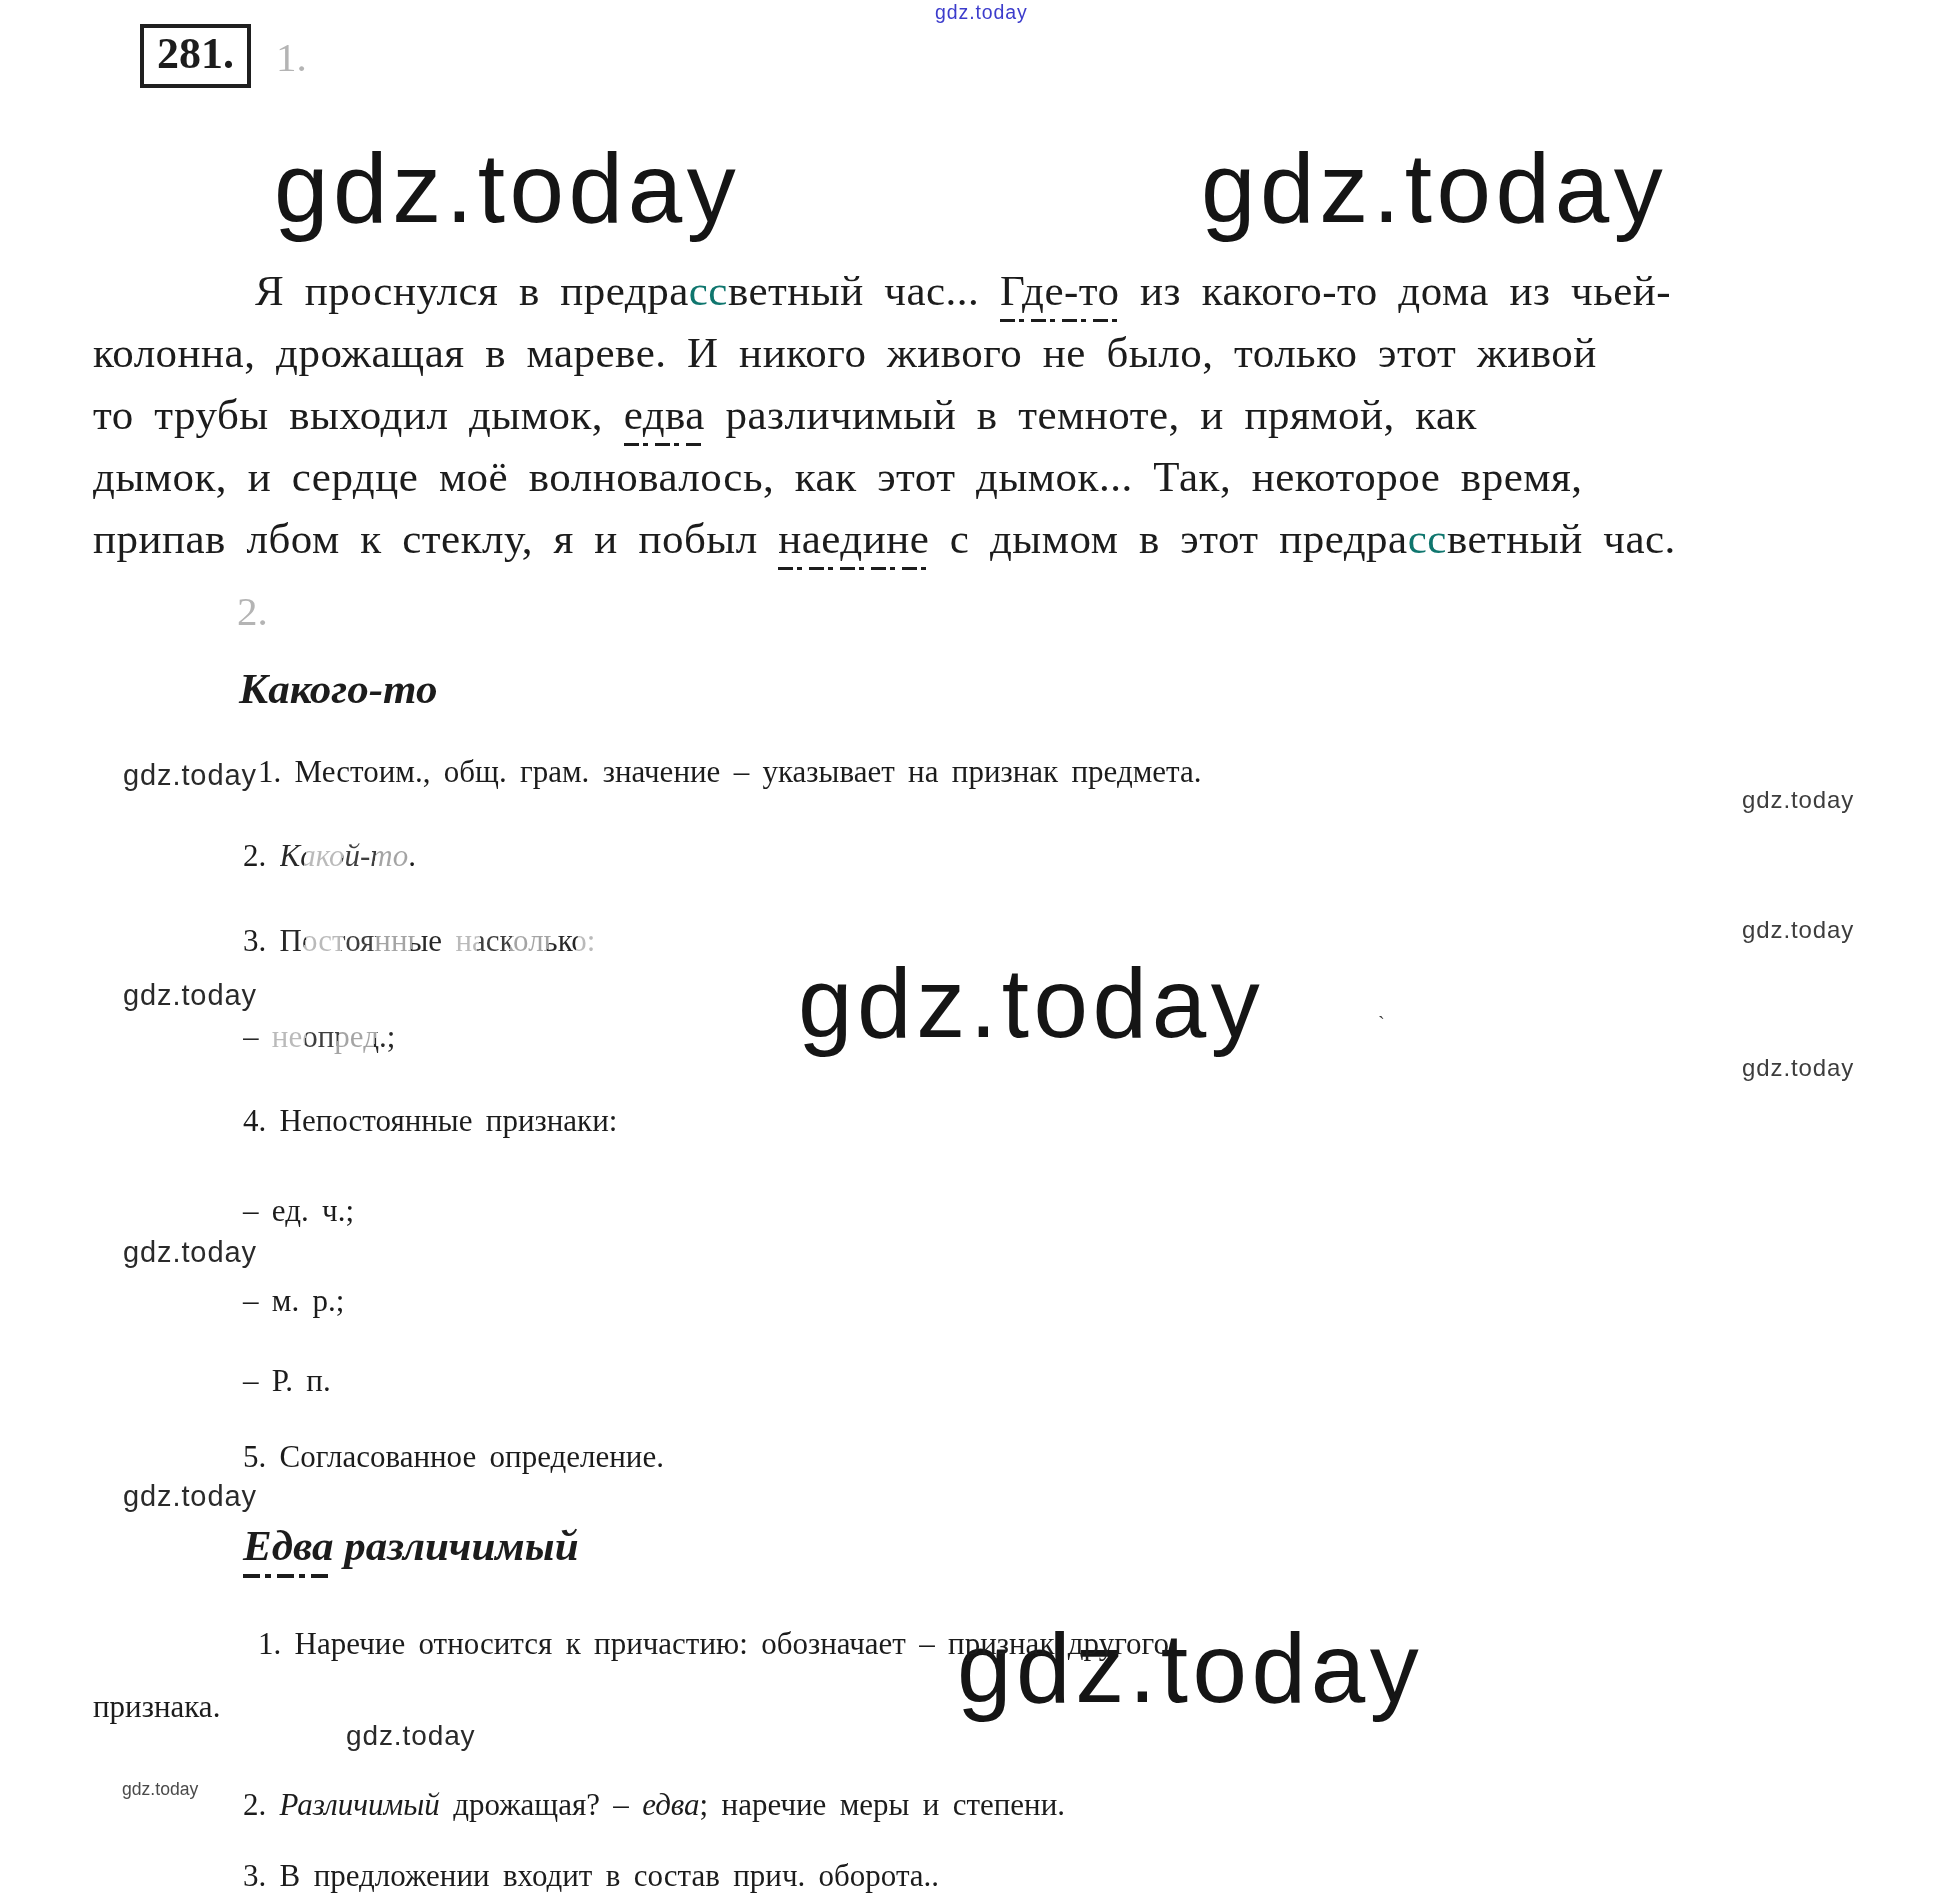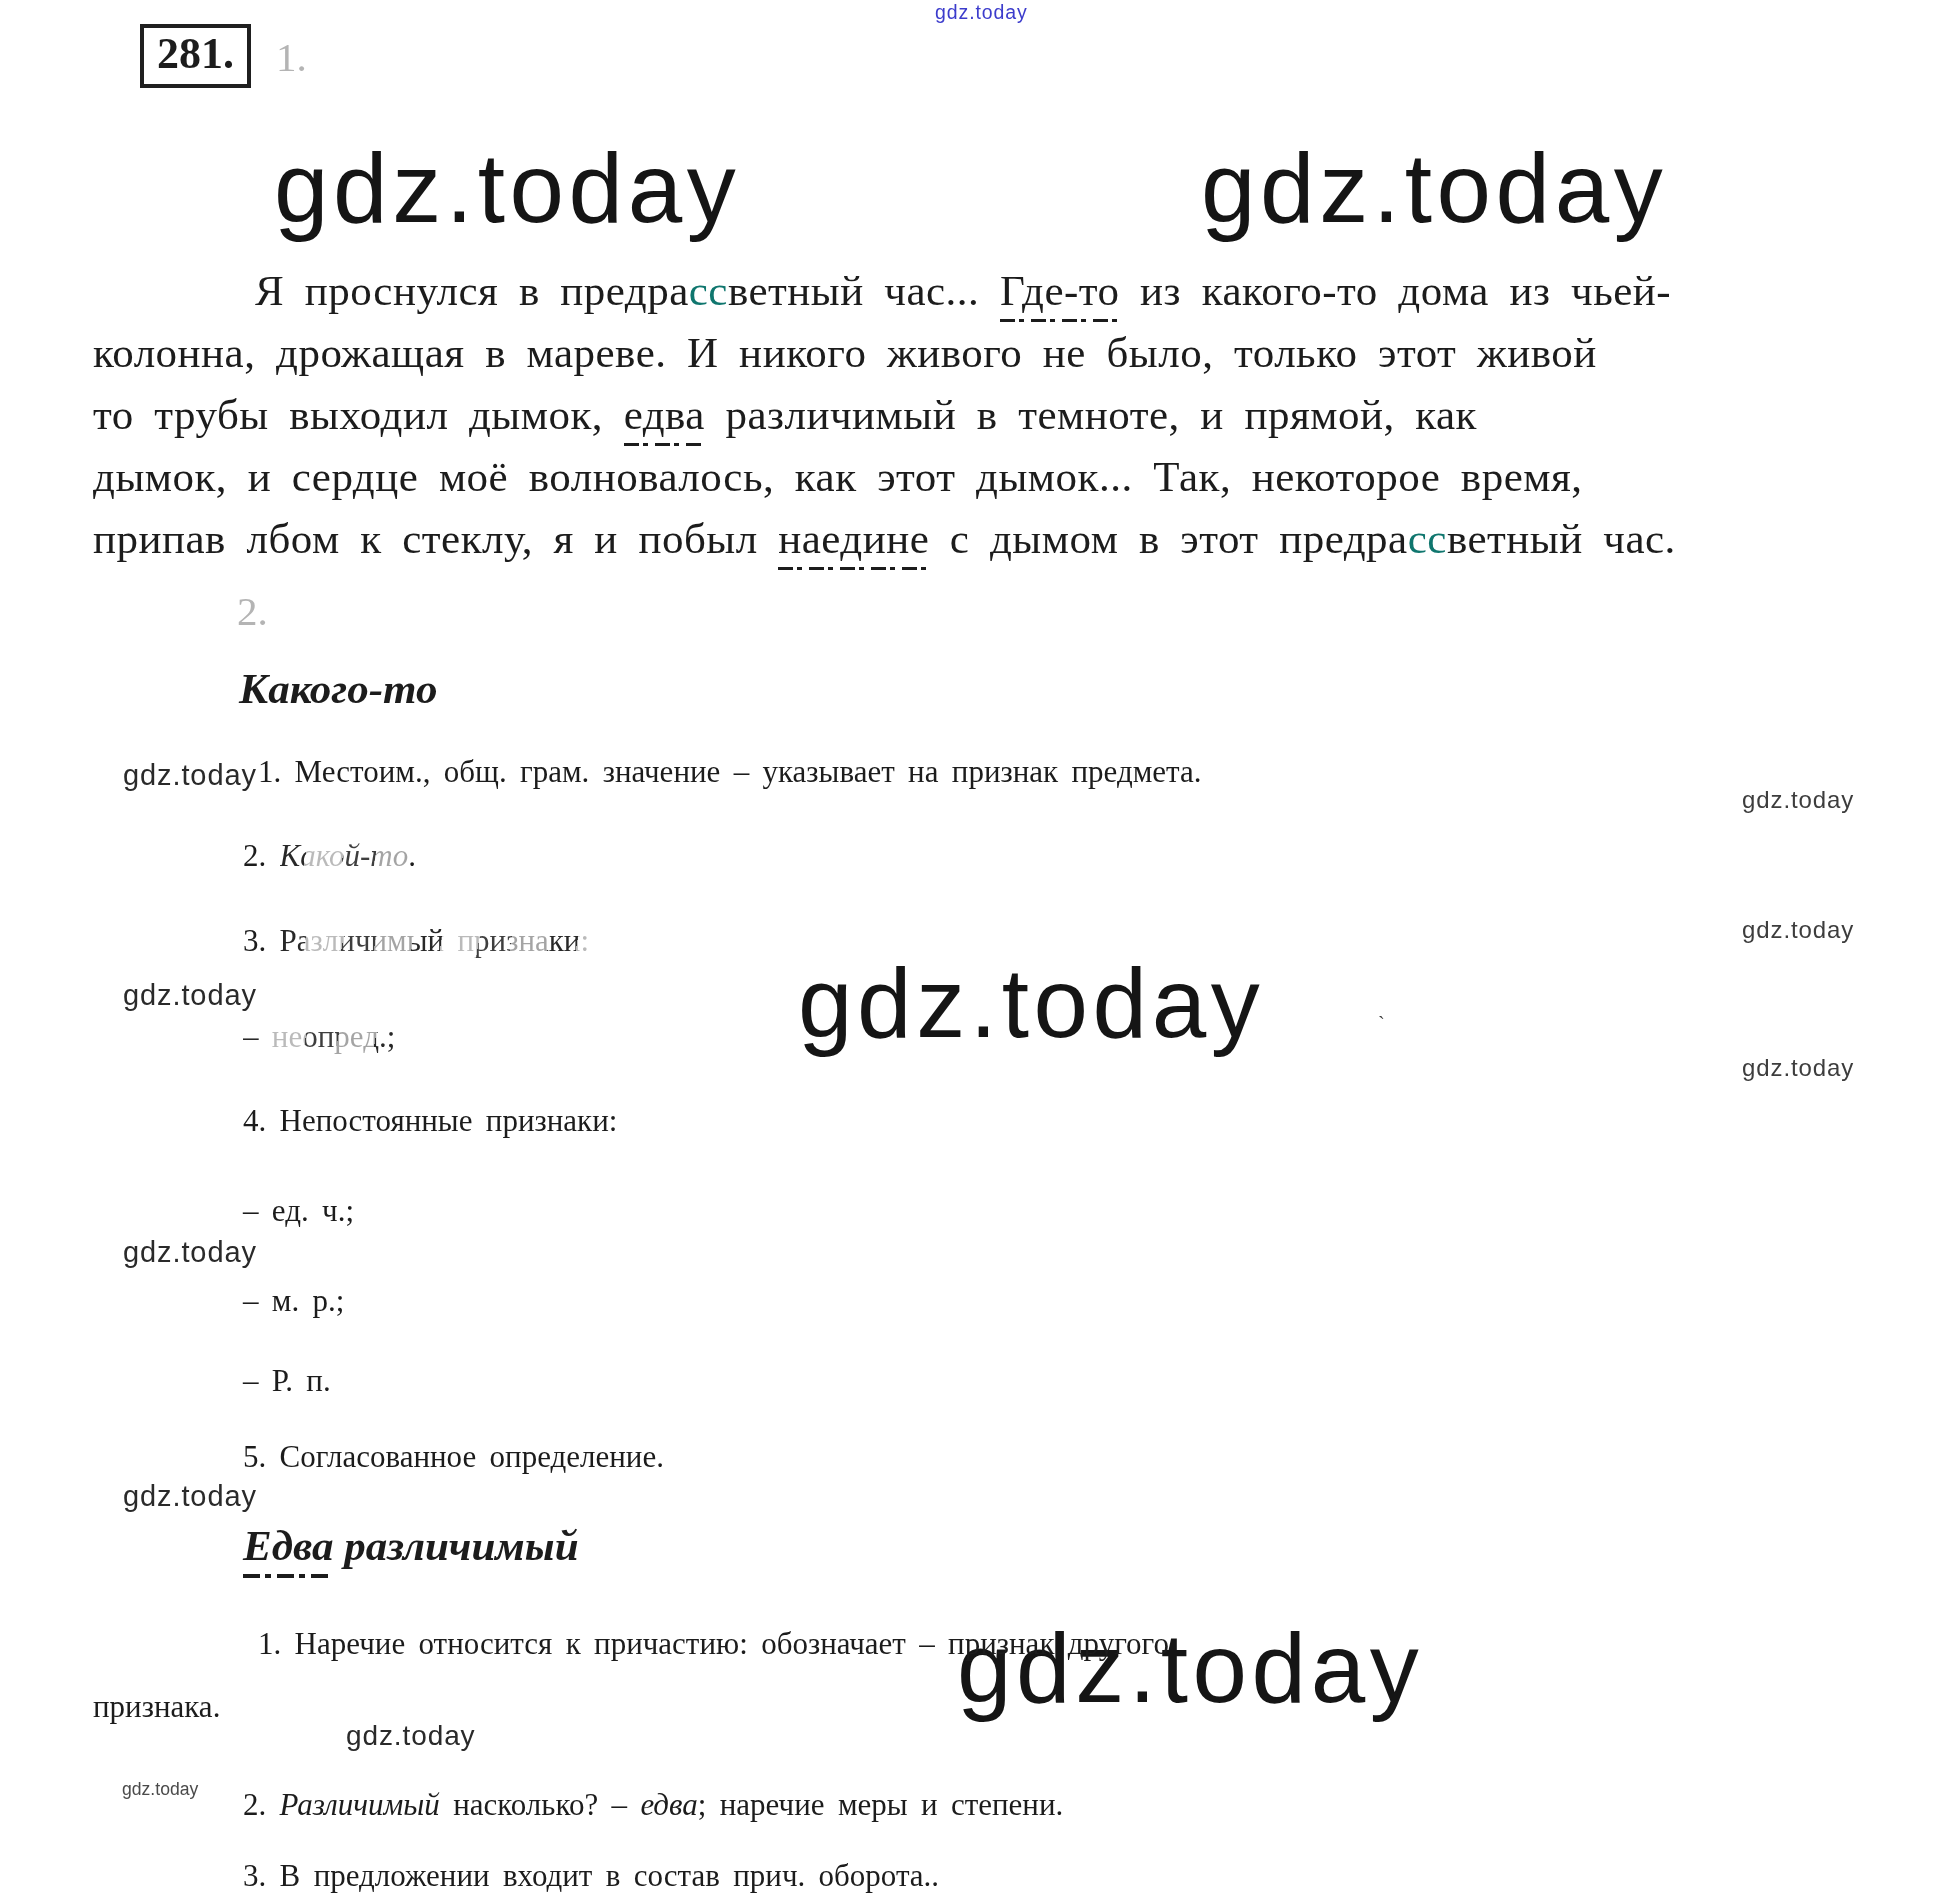--- a/index.html
+++ b/index.html
@@ -91,21 +91,21 @@
   <div class="abs part-label" style="left:237px;top:587px;">2.</div>
 
   <div class="abs heading" style="left:239px;top:664px;">Какого-то</div>
 
   <div class="abs wm-sm" style="left:123px;top:761px;">gdz.today</div>
   <div class="abs item" style="left:258px;top:753px;">1. Местоим., общ. грам. значение – указывает на признак предмета.</div>
   <div class="abs wm-xs" style="left:1742px;top:788px;">gdz.today</div>
 
   <div class="abs item" style="left:243px;top:837px;"><span>2. </span><span class="it faded">Какой-то</span><span>.</span></div>
 
-  <div class="abs item" style="left:243px;top:922px;"><span>3. </span><span class="faded">Различимый признаки:</span></div>
+  <div class="abs item" style="left:243px;top:922px;"><span>3. </span><span class="faded">Постоянные насколько:</span></div>
   <div class="abs wm-xs" style="left:1742px;top:918px;">gdz.today</div>
 
   <div class="abs wm-sm" style="left:123px;top:981px;">gdz.today</div>
   <div class="abs wm-big" style="left:798px;top:954px;">gdz.today</div>
   <div class="abs item faded" style="left:243px;top:1018px;">– неопред.;</div>
   <div class="abs stray" style="left:1378px;top:1013px;">ˋ</div>
   <div class="abs wm-xs" style="left:1742px;top:1056px;">gdz.today</div>
 
   <div class="abs item" style="left:243px;top:1102px;">4. Непостоянные признаки:</div>
 
@@ -118,18 +118,18 @@
   <div class="abs wm-sm" style="left:123px;top:1482px;">gdz.today</div>
 
   <div class="abs heading" style="left:243px;top:1521px;"><span class="udash-bold">Едва</span><span> различимый</span></div>
 
   <div class="abs item" style="left:258px;top:1625px;">1. Наречие относится к причастию: обозначает – признак другого</div>
   <div class="abs item" style="left:93px;top:1688px;">признака.</div>
   <div class="abs wm-sm" style="left:346px;top:1722px;font-size:28px;">gdz.today</div>
   <div class="abs wm-big" style="left:957px;top:1619px;">gdz.today</div>
 
   <div class="abs wm-xxs" style="left:122px;top:1781px;">gdz.today</div>
-  <div class="abs item" style="left:243px;top:1786px;"><span>2. </span><span class="it">Различимый</span><span> насколько? – </span><span class="it">едва</span><span>; наречие меры и степени.</span></div>
+  <div class="abs item" style="left:243px;top:1786px;"><span>2. </span><span class="it">Различимый</span><span> дрожащая? – </span><span class="it">едва</span><span>; наречие меры и степени.</span></div>
 
   <div class="abs item" style="left:243px;top:1857px;">3. В предложении входит в состав прич. оборота..</div>
 
 </div>
 
 
 </body></html>

